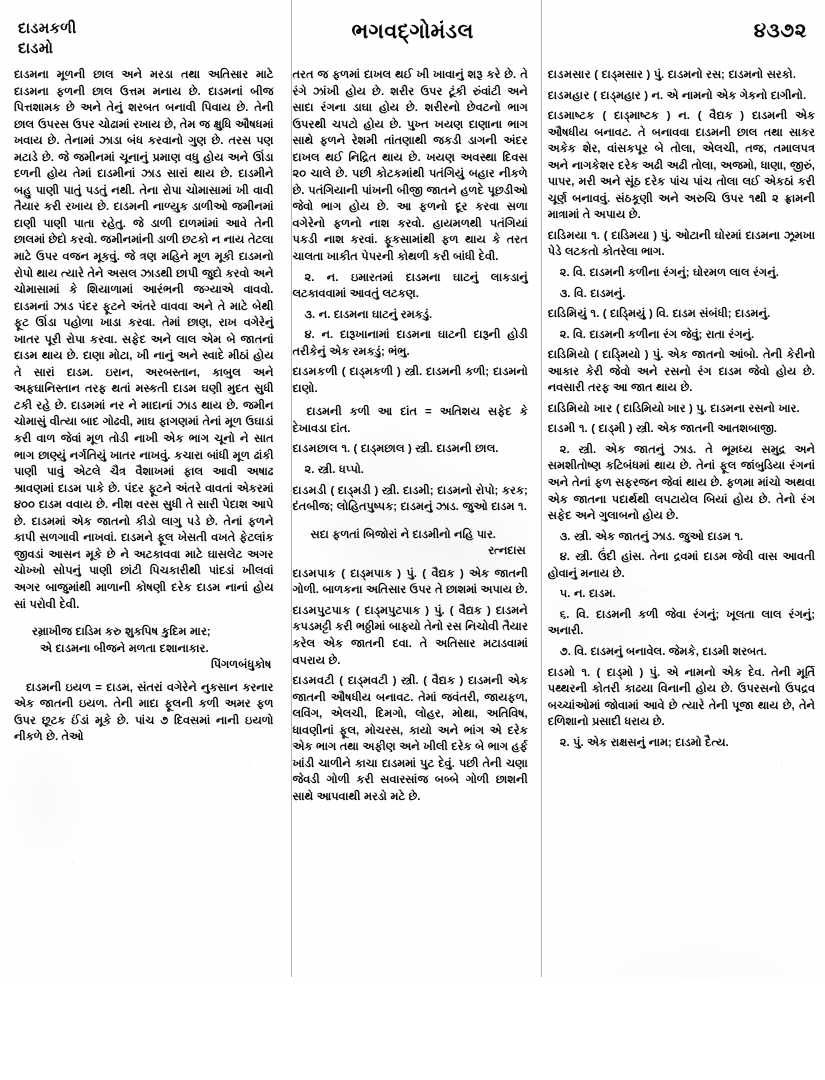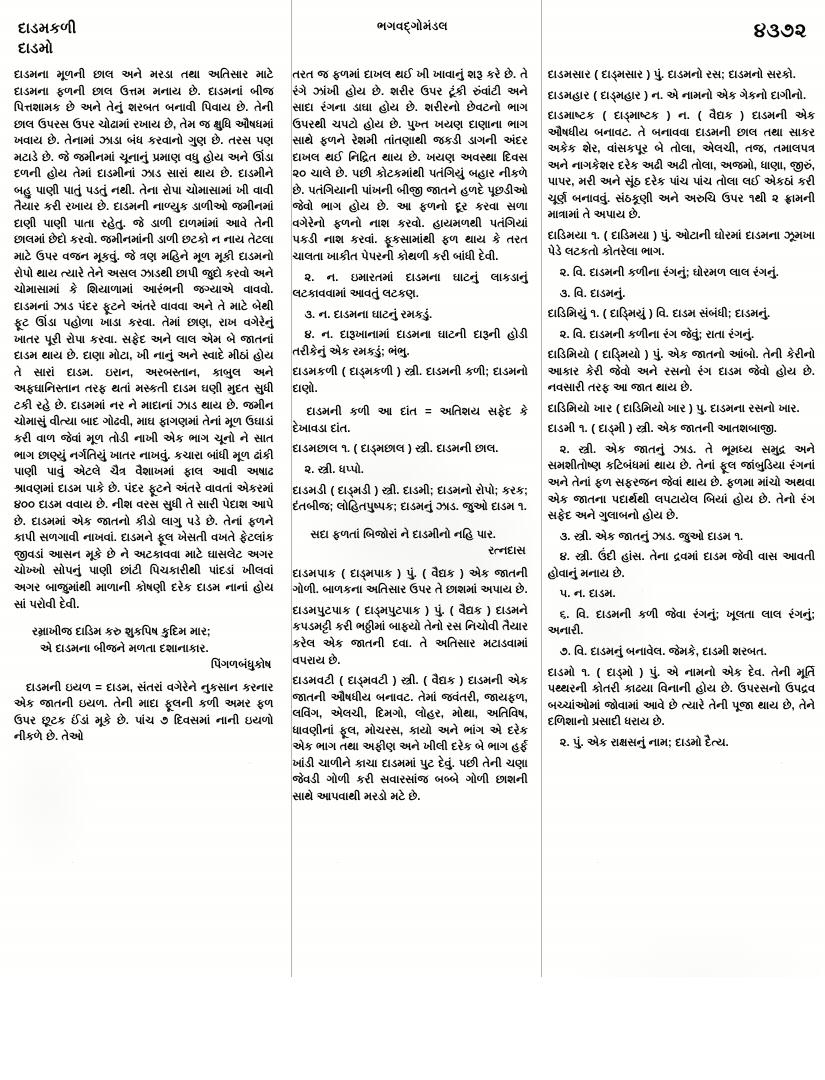--- a/index.html
+++ b/index.html
@@ -61,21 +61,21 @@
     font-weight: bold;
     line-height: 1.32;
     letter-spacing: .2px;
   }
   .rh-left div { white-space: nowrap; }
   .rh-center {
     position: absolute;
     left: 50%;
     transform: translateX(-50%);
     top: 1px;
-    font-size: 12px;
+    font-size: 21px;
     font-weight: bold;
     letter-spacing: .3px;
     white-space: nowrap;
   }
   .rh-right {
     position: absolute;
     right: 0;
     top: 1px;
     font-size: 20px;
     font-weight: bold;

